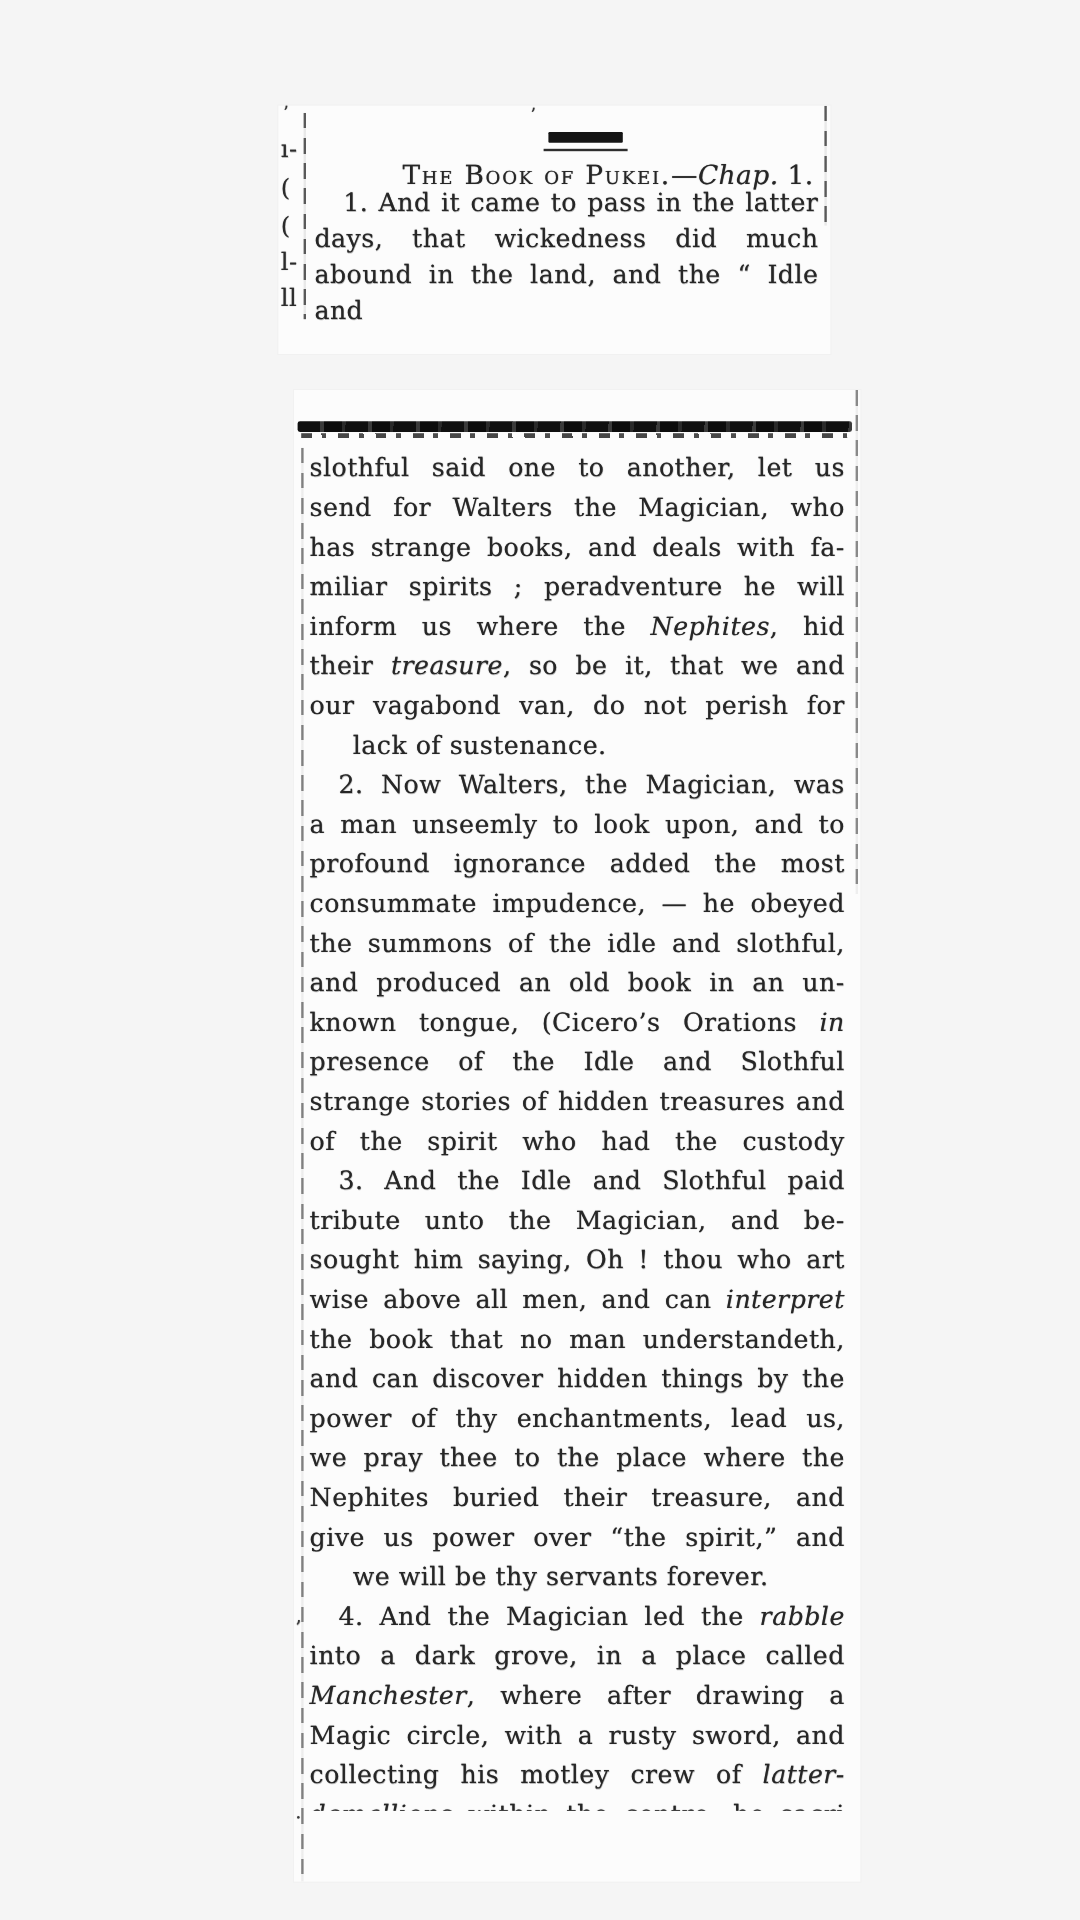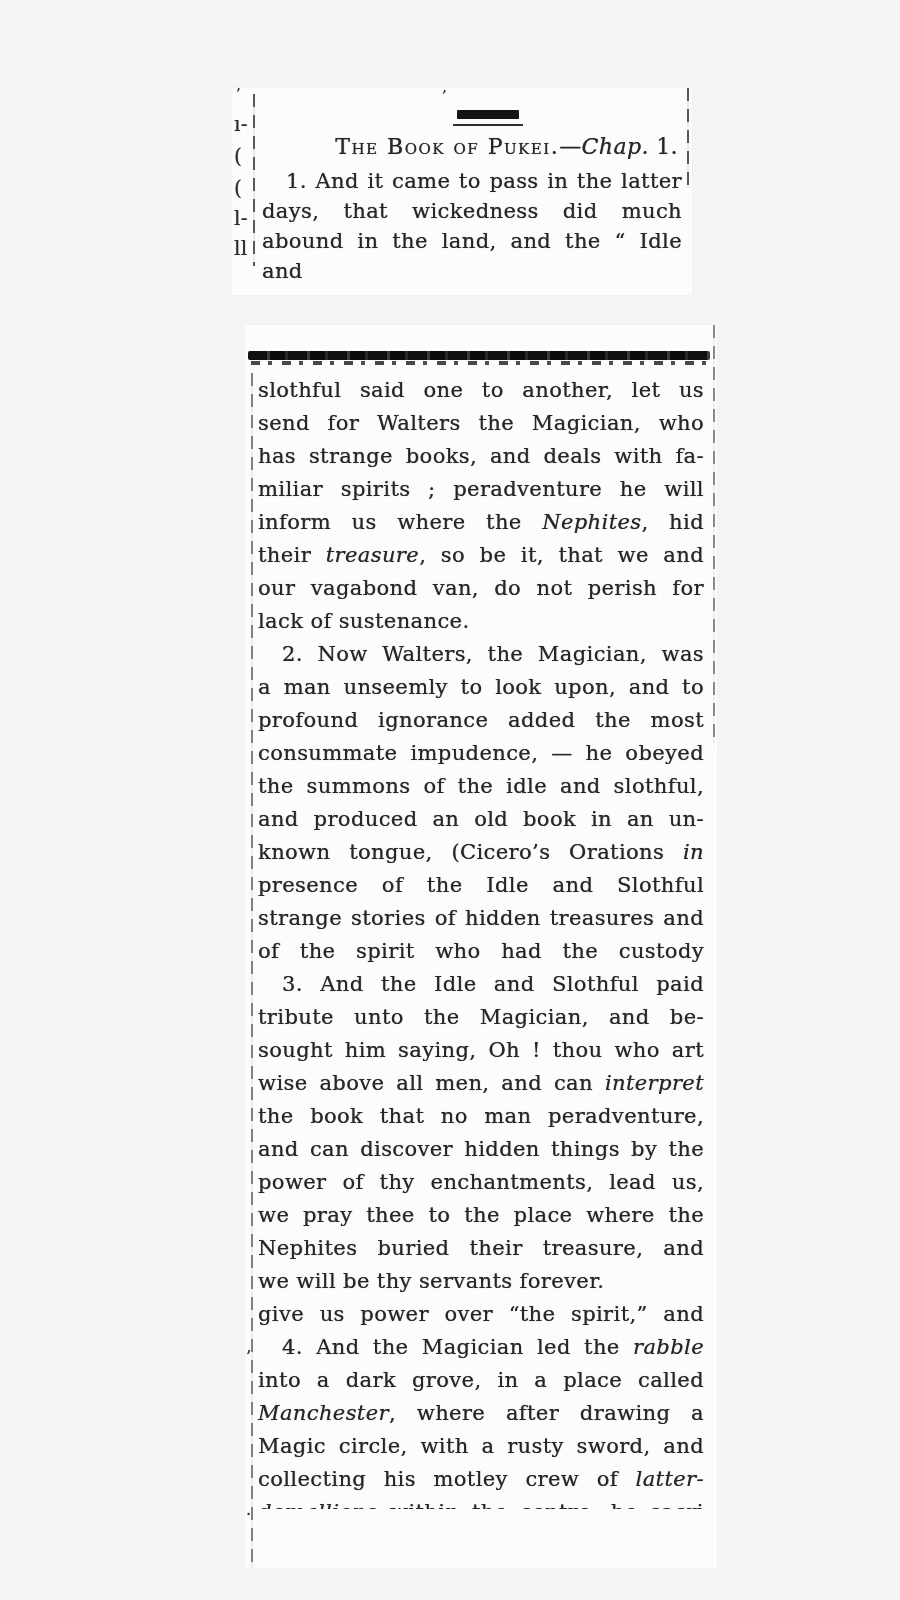--- a/index.html
+++ b/index.html
@@ -42,21 +42,21 @@
     position:absolute;left:26px;right:14px;text-align:right;
     font-size:22px;white-space:nowrap;
   }
   .smallcaps{font-variant:small-caps;letter-spacing:1.5px;}
   .textblock{position:absolute;}
   .ln{
     font-size:21px;line-height:30px;height:30px;white-space:nowrap;
     text-align:justify;
   }
   .ln.j{text-align:justify;text-align-last:justify;white-space:normal;}
-  .ln.nj{text-align:right;text-align-last:left;white-space:nowrap;}
+  .ln.nj{text-align:right;text-align-last:left;white-space:nowrap;margin-left:36px;}
   .ln.ind{padding-left:24px;}
   #clip-bottom .ln{line-height:33px;height:33px;}
   .cutline{overflow:hidden;height:13px;}
   .cutline .ln{line-height:23px;height:23px;}
   .frag{position:absolute;font-size:20px;color:#2c2c2c;}
   .mark{position:absolute;font-size:16px;color:#3a3a3a;}
   i{font-style:italic;}
 </style>
 </head>
 <body>
@@ -77,21 +77,21 @@
       <span class="frag" style="left: 2px; top: 148px;">ll</span>
     </div>
 
   <div class="orn-bar" style="left:225px;top:22px;width:62px;"></div>
   <div class="orn-underline" style="left:221px;top:36px;width:70px;"></div>
 
   <div class="title-line" style="top:46px;">
     <span class="smallcaps">The Book of Pukei.</span><span>—</span><i>Chap.</i><span> 1.</span>
   </div>
 
-  <div class="textblock" id="top-text" style="left:30px;top:78px;width:420px;">
+  <div class="textblock" id="top-text" style="left:30px;top:66px;width:420px;">
       <div class="ln j ind"><span>1. And it came to pass in the latter</span></div>
       <div class="ln j"><span>days, that wickedness did much</span></div>
       <div class="ln j"><span>abound in the land, and the “ Idle and</span></div>
     </div>
 </div>
 
 <div class="clip ink" id="clip-bottom">
 
   <div class="torn" style="left:3px;top:26px;width:462px;"></div>
   <div class="torn-frill" style="left:6px;top:36px;width:455px;"></div>
@@ -120,27 +120,27 @@
       <div class="ln j"><span>the summons of the idle and slothful,</span></div>
       <div class="ln j"><span>and produced an old book in an un-</span></div>
       <div class="ln j"><span>known tongue, (Cicero’s Orations </span><i>in</i></div>
       <div class="ln j"><span>presence of the Idle and Slothful</span></div>
       <div class="ln j"><span>strange stories of hidden treasures and</span></div>
       <div class="ln j"><span>of the spirit who had the custody</span></div>
       <div class="ln j ind"><span>3. And the Idle and Slothful paid</span></div>
       <div class="ln j"><span>tribute unto the Magician, and be-</span></div>
       <div class="ln j"><span>sought him saying, Oh ! thou who art</span></div>
       <div class="ln j"><span>wise above all men, and can </span><i>interpret</i></div>
-      <div class="ln j"><span>the book that no man peradventure,</span></div>
+      <div class="ln j"><span>the book that no man understandeth,</span></div>
       <div class="ln j"><span>and can discover hidden things by the</span></div>
       <div class="ln j"><span>power of thy enchantments, lead us,</span></div>
       <div class="ln j"><span>we pray thee to the place where the</span></div>
       <div class="ln j"><span>Nephites buried their treasure, and</span></div>
+      <div class="ln j"><span>give us power over “the spirit,” and</span></div>
       <div class="ln nj"><span>we will be thy servants forever.</span></div>
-      <div class="ln j"><span>give us power over “the spirit,” and</span></div>
       <div class="ln j ind"><span>4. And the Magician led the </span><i>rabble</i></div>
       <div class="ln j"><span>into a dark grove, in a place called</span></div>
       <div class="ln j"><i>Manchester</i><span>, where after drawing a</span></div>
       <div class="ln j"><span>Magic circle, with a rusty sword, and</span></div>
       <div class="ln j"><span>collecting his motley crew of </span><i>latter-</i></div>
       <div class="cutline">
         <div class="ln j"><i>demallions</i><span> within the centre, he sacri</span></div>
       </div>
     </div>
 </div>

